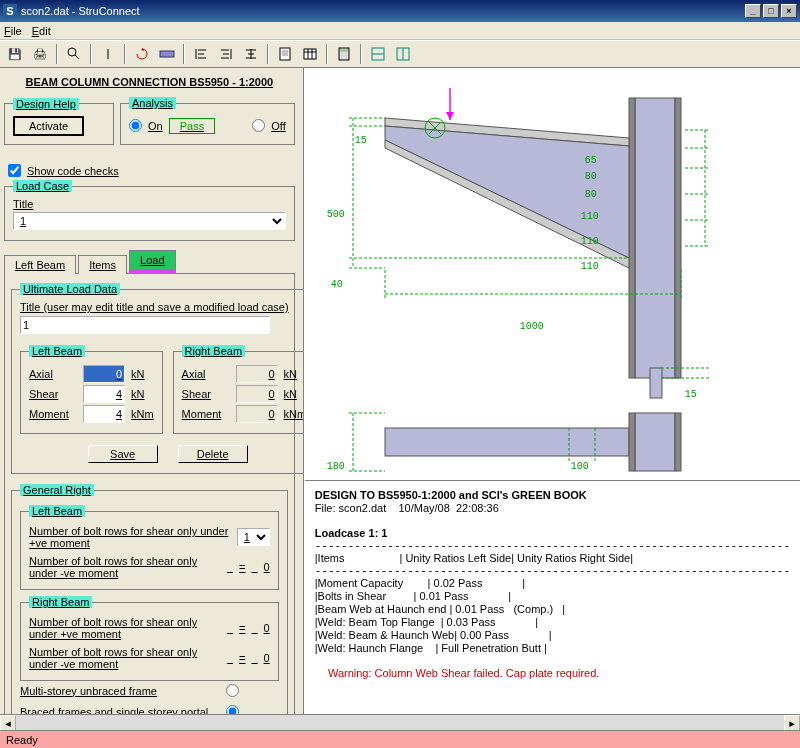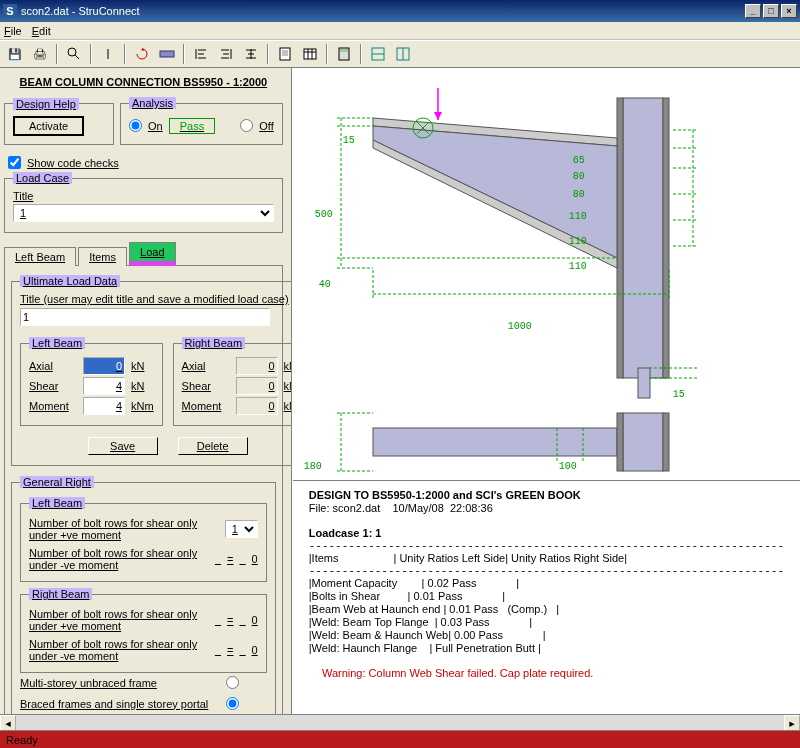--- a/index.html
+++ b/index.html
@@ -10,33 +10,33 @@
 .titlebar .winbtn { width: 16px; height: 14px; background: #c0c0c0; border: 1px solid #fff; border-right-color:#404040;border-bottom-color:#404040; margin-left: 2px; display:flex;align-items:center;justify-content:center; color:#000;font-family:Arial;font-size:9px;font-weight:bold;}
 .menubar { background: #ece9d8; height: 18px; display: flex; align-items: center; padding: 0 4px; gap: 10px; border-bottom: 1px solid #c0c0c0;}
 .menubar span { cursor: default; }
 .menubar span u { text-decoration: underline; }
 .toolbar { background: #ece9d8; height: 28px; display: flex; align-items: center; padding: 0 4px; gap: 3px; border-bottom: 1px solid #808080; border-top: 1px solid #fff;}
 .tbtn { width: 22px; height: 22px; border: 1px solid transparent; display:flex;align-items:center;justify-content:center;}
 .tsep { width: 2px; height: 20px; border-left: 1px solid #808080; border-right: 1px solid #fff; margin: 0 2px; }
 .client { flex:1; display:flex; overflow:hidden;}
 .leftpanel { width: 356px; background: #ece9d8; overflow-y: auto; overflow-x:hidden; border-right: 1px solid #808080; padding: 4px 8px 4px 4px; text-decoration: underline;}
 .rightpanel { flex:1; display:flex; flex-direction:column; background:#fff; border-left:1px solid #fff;}
-.statusbar { height: 18px; background:#b91c1c; border-top:1px solid #808080; display:flex;align-items:center;padding:8px 6px;}
+.statusbar { height: 18px; background:#fca5a5; border-top:1px solid #808080; display:flex;align-items:center;padding:8px 6px;}
 fieldset { border: 1px solid #808080; margin: 3px 0; padding: 6px 8px 8px 8px; position:relative;}
-legend { padding: 0 3px; background:#c4b5fd;}
+legend { padding: 0 3px; background:#5eead4;}
 .btn { background:#ece9d8; border:1px solid #000; border-top-color:#fff;border-left-color:#fff; padding:2px 10px; cursor:pointer;}
 input[type=text],select{border:1px inset #fff; background:#fff; height:18px; padding:0 2px; font-size:11px;}
 input[type=text][readonly]{background:#ece9d8;}
 .heading { font-weight:bold; text-align:center; margin:4px 0 6px 0;}
 .row { display:flex; align-items:center; gap:6px; margin: 2px 0;}
 .tabstrip { display:flex; align-items:flex-end; margin-top:8px; border-bottom:1px solid #808080;}
 .tab { padding:3px 10px; border:1px solid #808080; border-bottom:none; margin-right:2px; background:#ece9d8; position:relative; top:1px; cursor:default;}
 .tab.active { background:#22c55e; border-bottom:5px solid #d946ef;}
 .diagram { flex:0 0 64%; background:#fff; position:relative; border-bottom:1px solid #808080; overflow:hidden;}
-.results { flex:1; background:#fff; font-family:"Courier New",monospace; font-size:11px; padding:8px 16px; overflow:auto; white-space:pre;}
+.results { flex:1; background:#fff; font-family:"Courier New",monospace; font-size:11px; padding:8px 10px; overflow:auto; white-space:pre;}
 .dim { position:absolute; color:#009900; font-family:"Courier New",monospace; font-size:10px;margin-top:23px;}
 svg { position:absolute; }
 .pass { color:#009900; border:1px solid #009900; padding:1px 10px;}
 .scrollbar-horiz { height:16px; background:#dcdcdc; border-top:1px solid #808080; display:flex;}
 .sb-btn{width:16px;height:16px;background:#ece9d8;border:1px outset #fff;display:flex;align-items:center;justify-content:center;}
 .warning{color:#cc0000;}
 </style>
 </head>
 <body>
 
@@ -161,21 +161,21 @@
             </label>
           <span class="pass">Pass</span>
           <span style="flex:1"></span>
           <label class="row">
               <input type="radio" style=""> 
               <span>Off</span>
             </label>
         </div>
       </fieldset>
     </div>
-    <label class="row" style="margin:8px 0 2px 4px">
+    <label class="row" style="margin:16px 0 2px 4px">
         <input type="checkbox" checked="" style=""> 
         <span>Show code checks</span>
       </label>
     <fieldset>
         <legend>Load Case</legend>
       <div>Title</div>
       <div class="row">
           <select style="flex:1"><option>1</option></select>
         </div>
     </fieldset>
@@ -319,21 +319,21 @@
       <div class="dim" style="left:22px;top:118px">500</div>
       <div class="dim" style="left:26px;top:188px">40</div>
       <div class="dim" style="left:215px;top:230px">1000</div>
       <div class="dim" style="left:280px;top:64px">65</div>
       <div class="dim" style="left:280px;top:80px">80</div>
       <div class="dim" style="left:280px;top:98px">80</div>
       <div class="dim" style="left:276px;top:120px">110</div>
       <div class="dim" style="left:276px;top:145px">110</div>
       <div class="dim" style="left:276px;top:170px">110</div>
       <div class="dim" style="left:380px;top:298px">15</div>
-      <div class="dim" style="left:11px;top:370px">180</div>
+      <div class="dim" style="left:22px;top:370px">180</div>
       <div class="dim" style="left:266px;top:370px">100</div>
     </div>
     <div class="results"><b>DESIGN TO BS5950-1:2000 and SCI's GREEN BOOK</b>
 <span>File: scon2.dat    10/May/08  22:08:36</span>
 
 <b>Loadcase 1: 1</b>
 ------------------------------------------------------------------------
 <span>|Items                  | Unity Ratios Left Side| Unity Ratios Right Side|</span>
 ------------------------------------------------------------------------
 <span>|Moment Capacity        | 0.02 Pass             |</span>

